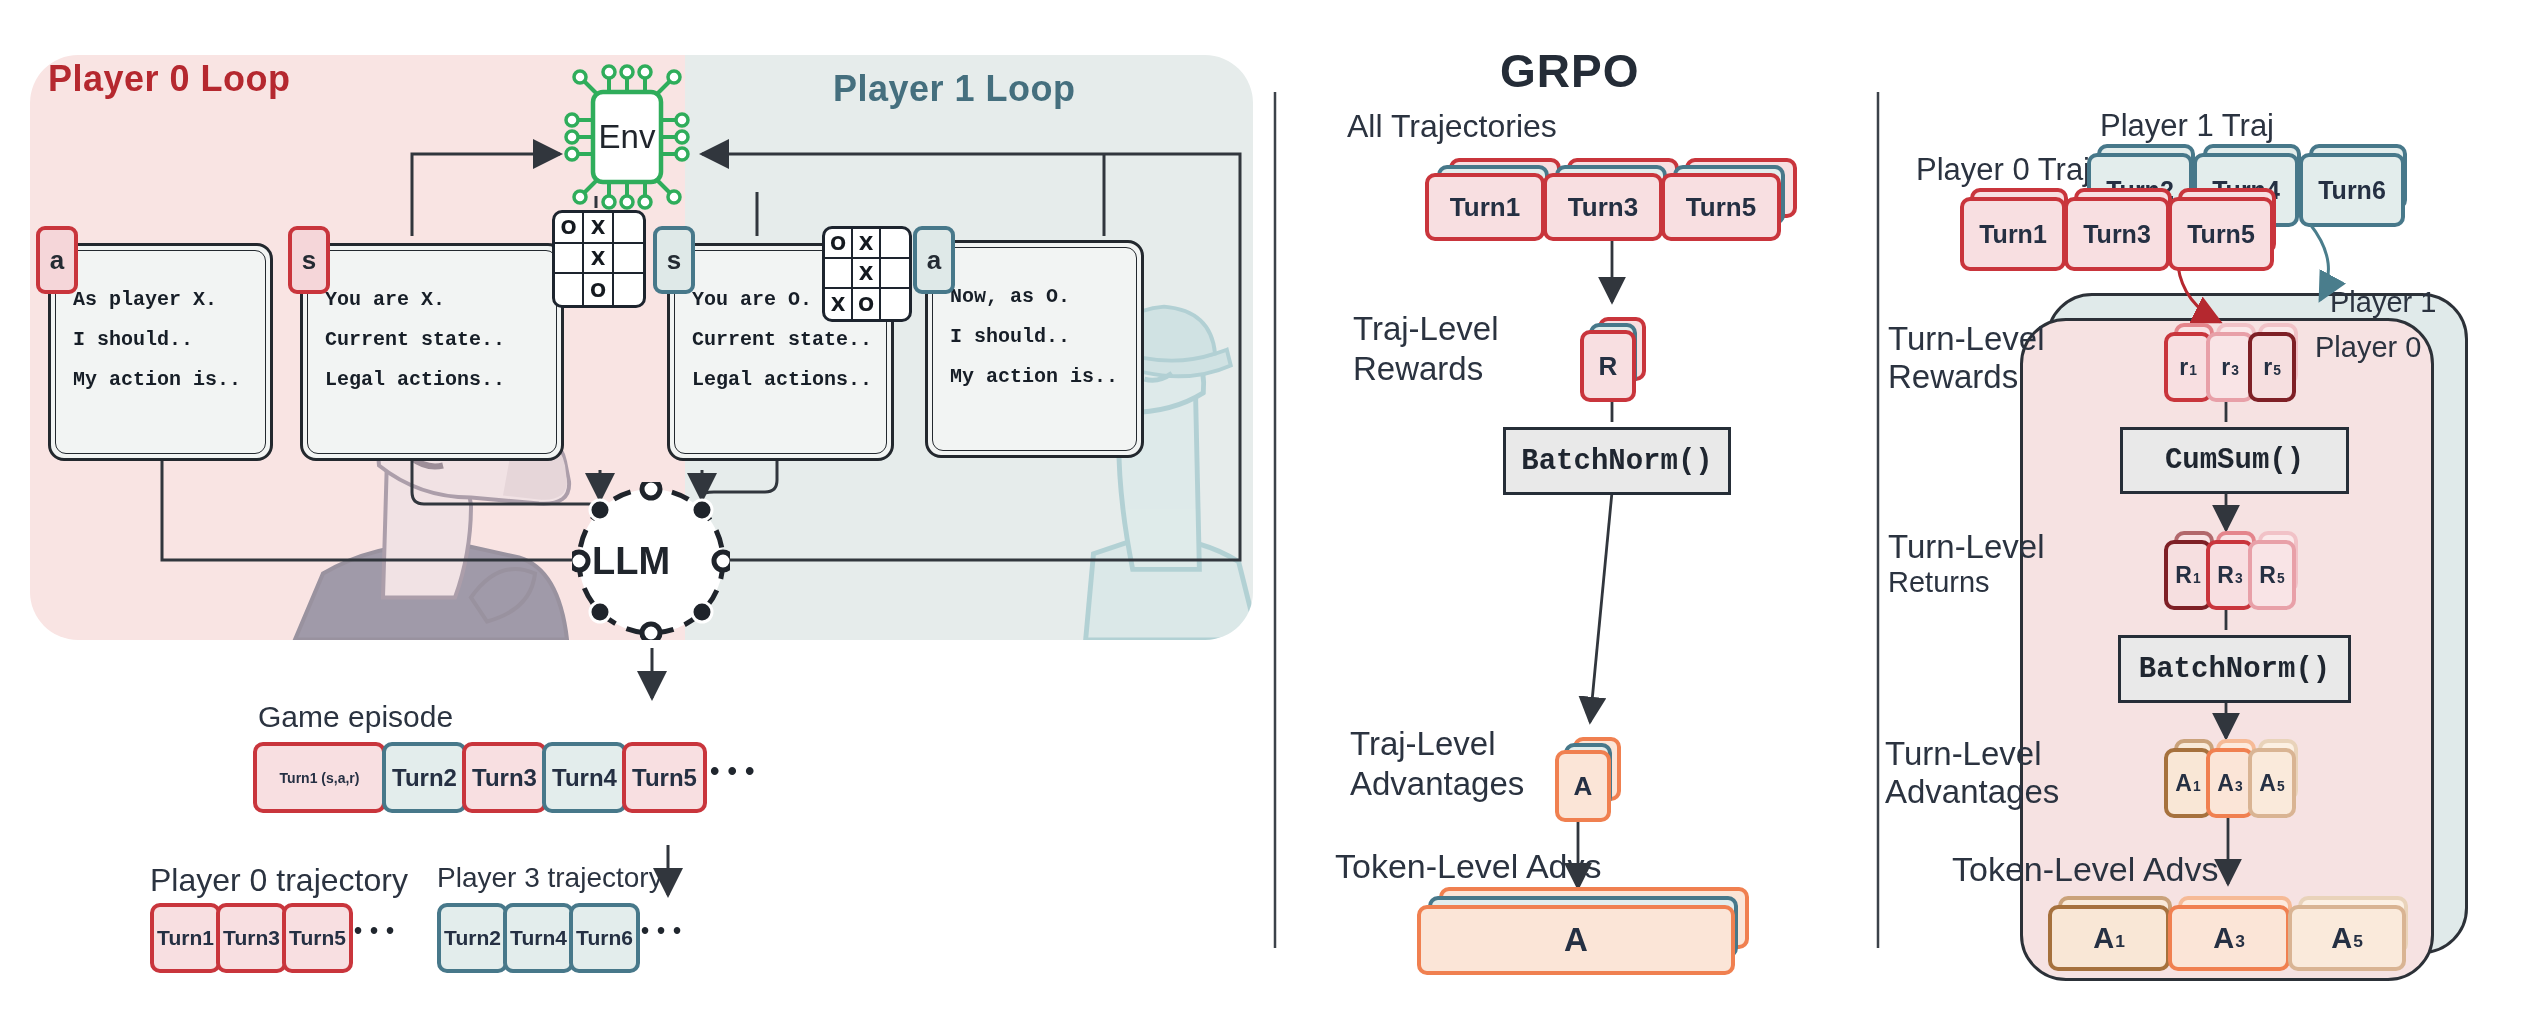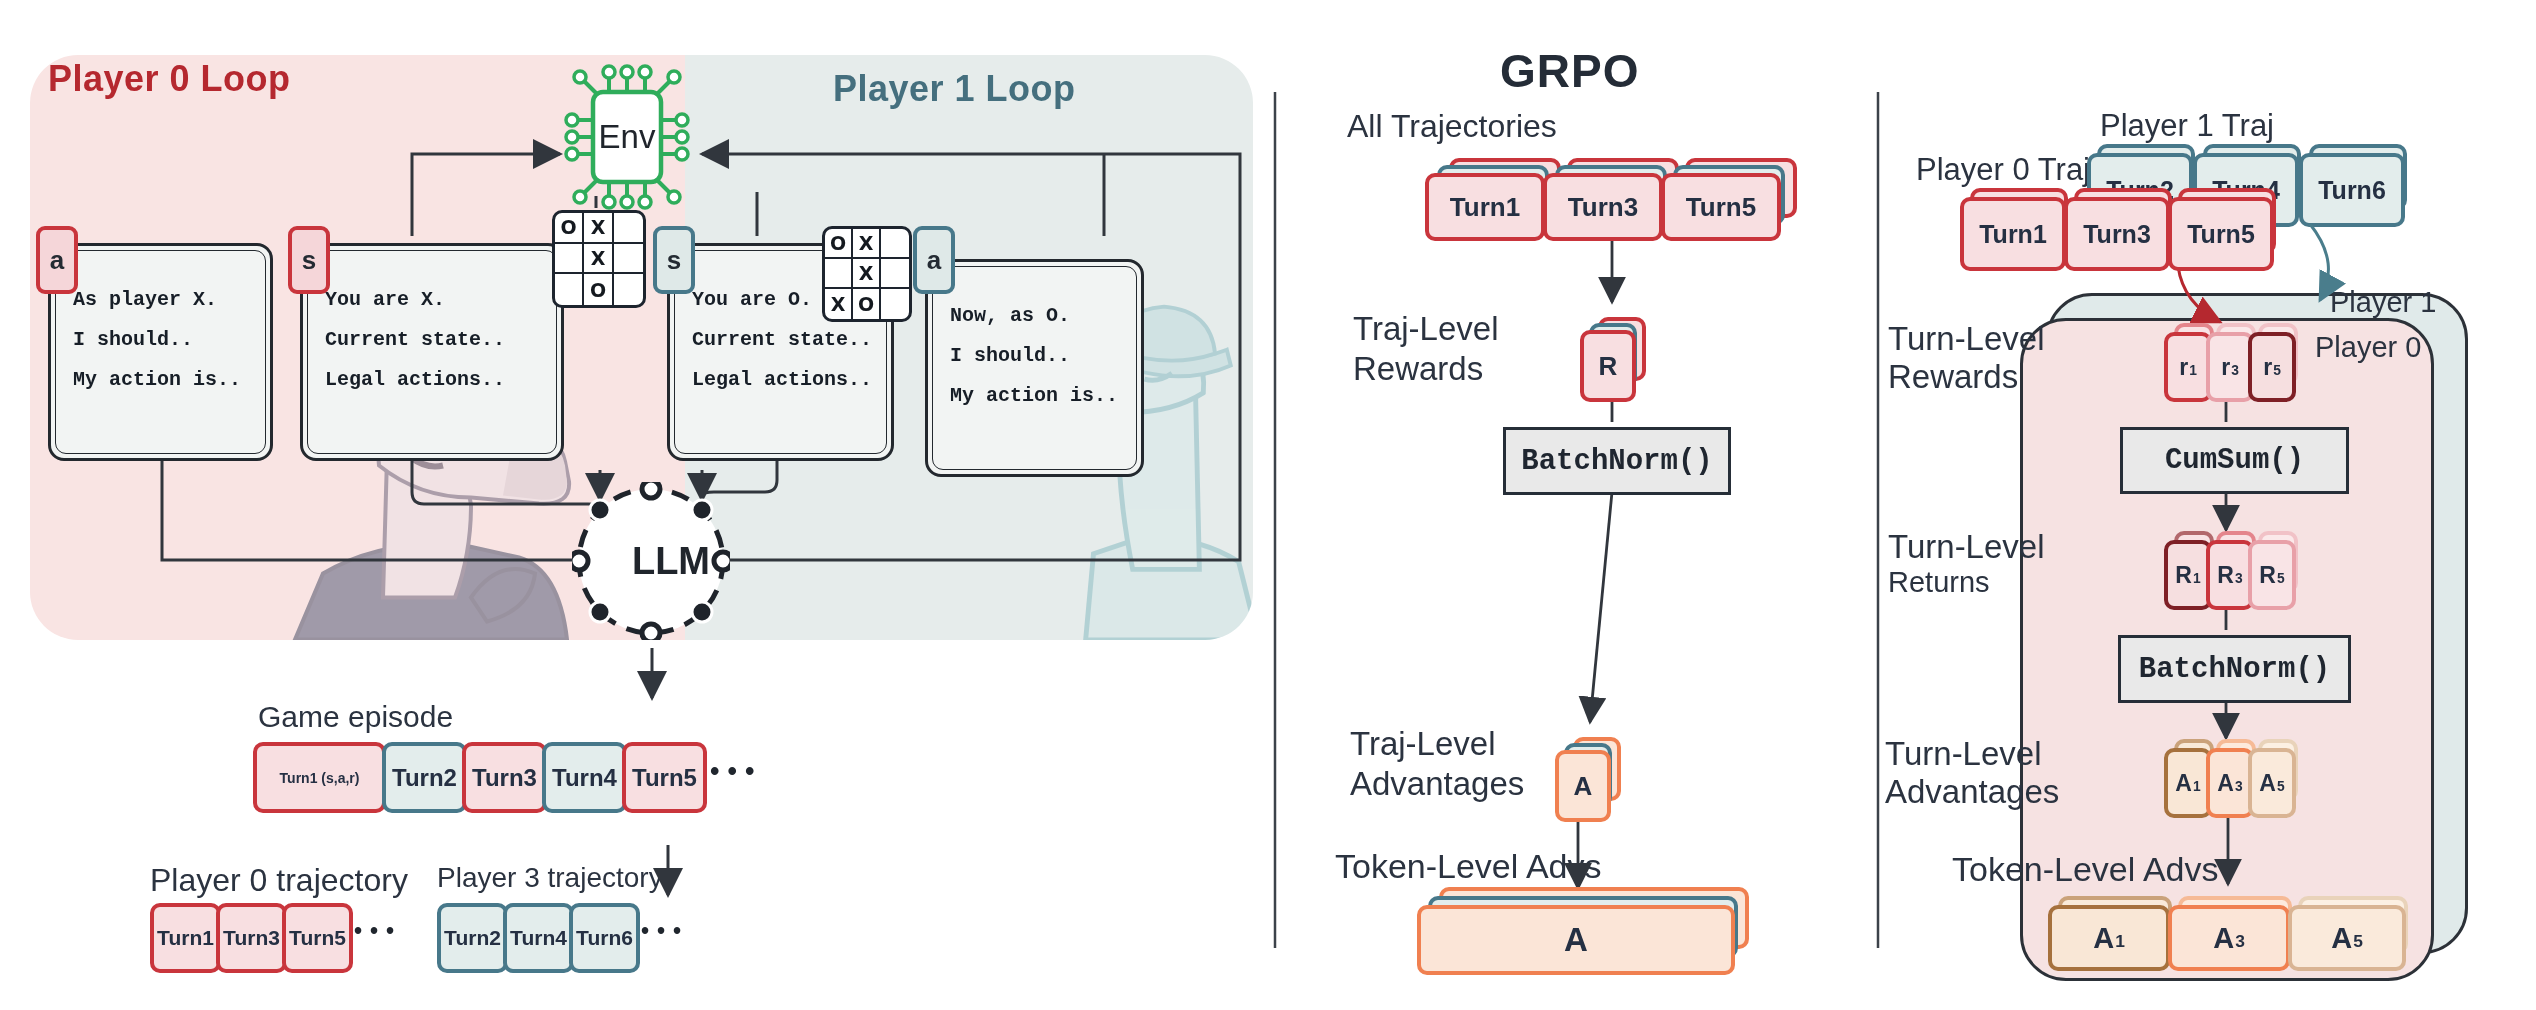--- a/index.html
+++ b/index.html
@@ -69,21 +69,21 @@
   .mpanel-pink{position:absolute;left:2020px;top:318px;width:408px;height:657px;background:#f6e2e2;
                border:3px solid #2c3138;border-radius:46px;z-index:2}
   .panel-lab{position:absolute;font-size:29px;font-weight:500;color:#2b3340;z-index:3;white-space:nowrap}
   .scard{position:absolute;z-index:6;width:40px;height:62px}
   .scard .front{font-size:23px}
   .gcard{position:absolute;z-index:6;width:48px;height:64px}
   .gcard .front{font-size:26px}
   .mbar{position:absolute;z-index:6;height:58px}
   .mbar .front{font-size:29px}
   .sb{font-size:.6em;position:relative;top:.22em;margin-left:1px}
-  .llmtext{position:absolute;z-index:7;font-size:38px;font-weight:600;color:#20252c;text-align:right}
+  .llmtext{position:absolute;z-index:7;font-size:38px;font-weight:600;color:#20252c;text-align:left}
   .envtext{position:absolute;z-index:7;font-size:33px;font-weight:500;color:#20252c;text-align:center}
   svg.overlay{position:absolute;left:0;top:0;z-index:5;pointer-events:none}
   svg.iconsvg{position:absolute;z-index:6}
 </style>
 </head>
 <body>
 
 <div id="root">
 
   <div class="abs panel0">
@@ -183,21 +183,21 @@
       <div class="pline">Legal actions..</div>
     </div>
   </div>
   <div class="promptbox" style="left:667px;top:243px;width:221px;height:212px">
     <div class="plines">
       <div class="pline">You are O.</div>
       <div class="pline">Current state..</div>
       <div class="pline">Legal actions..</div>
     </div>
   </div>
-  <div class="promptbox" style="left:925px;top:259px;width:213px;height:212px">
+  <div class="promptbox" style="left:925px;top:240px;width:213px;height:212px">
     <div class="plines">
       <div class="pline">Now, as O.</div>
       <div class="pline">I should..</div>
       <div class="pline">My action is..</div>
     </div>
   </div>
 
   <div class="badge red" style="left:36px;top:226px">a</div>
   <div class="badge red" style="left:288px;top:226px">s</div>
   <div class="badge teal" style="left:653px;top:226px">s</div>

